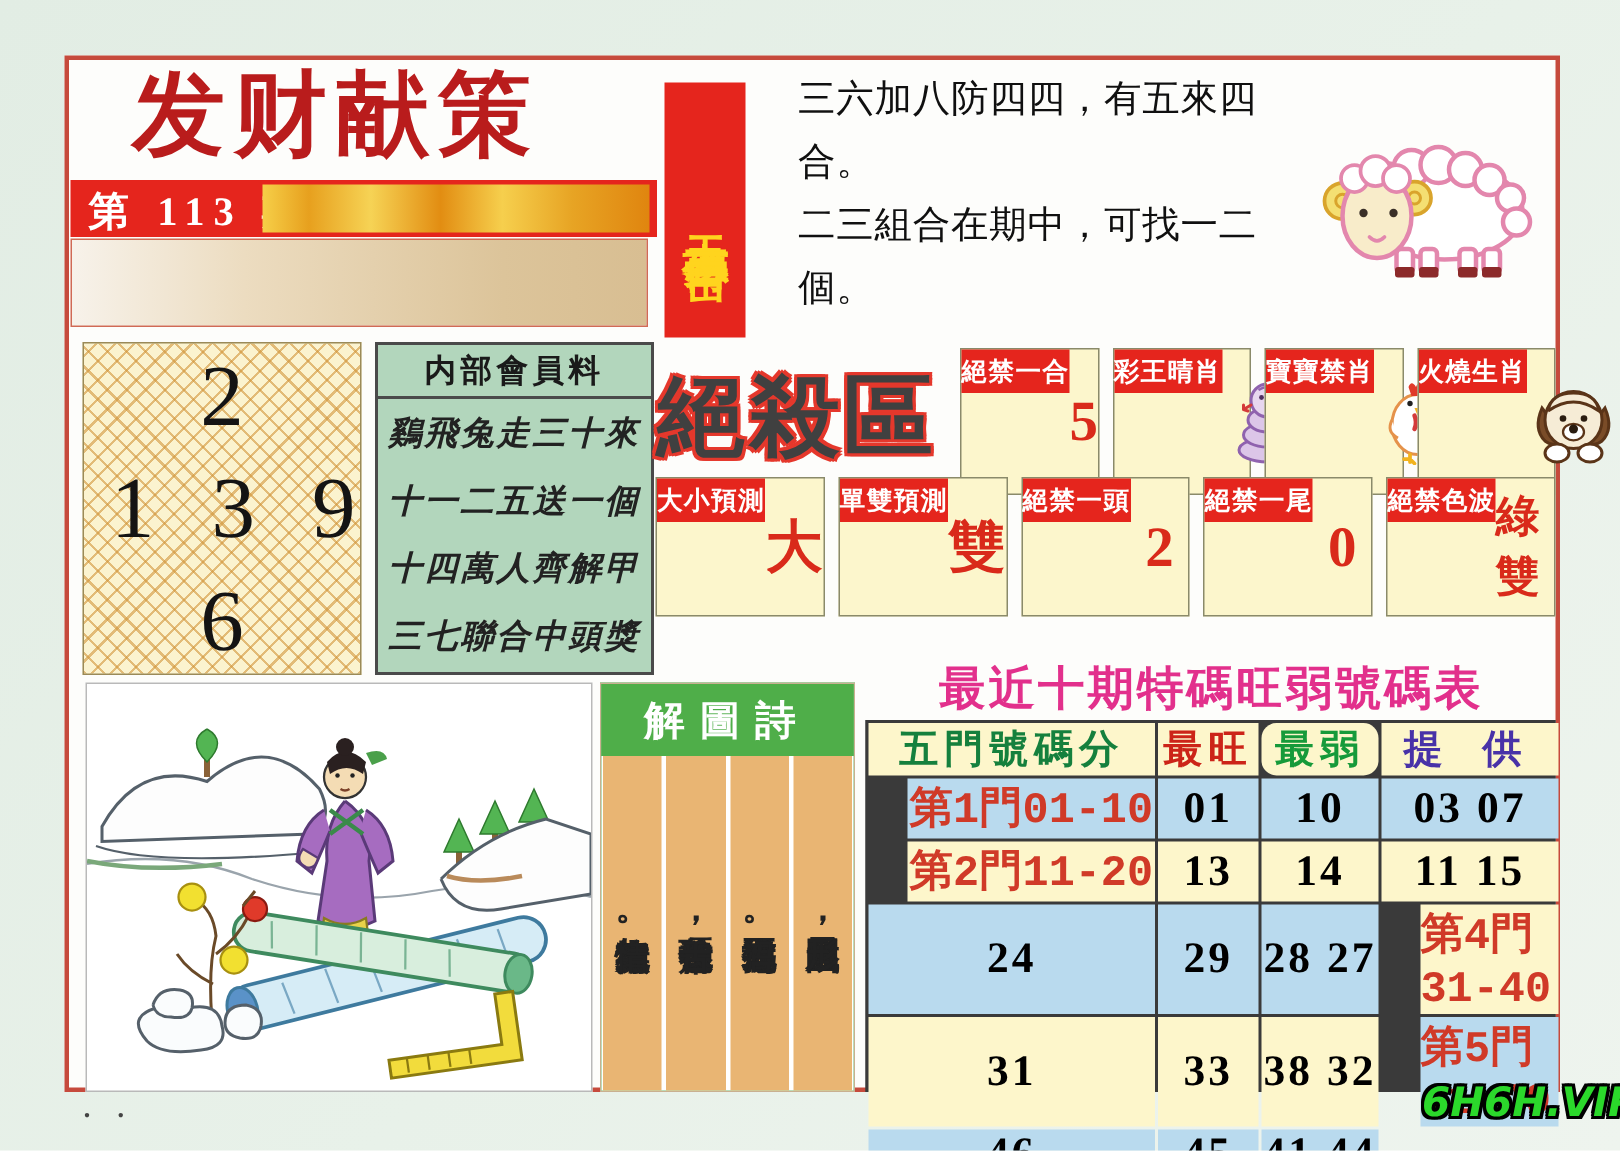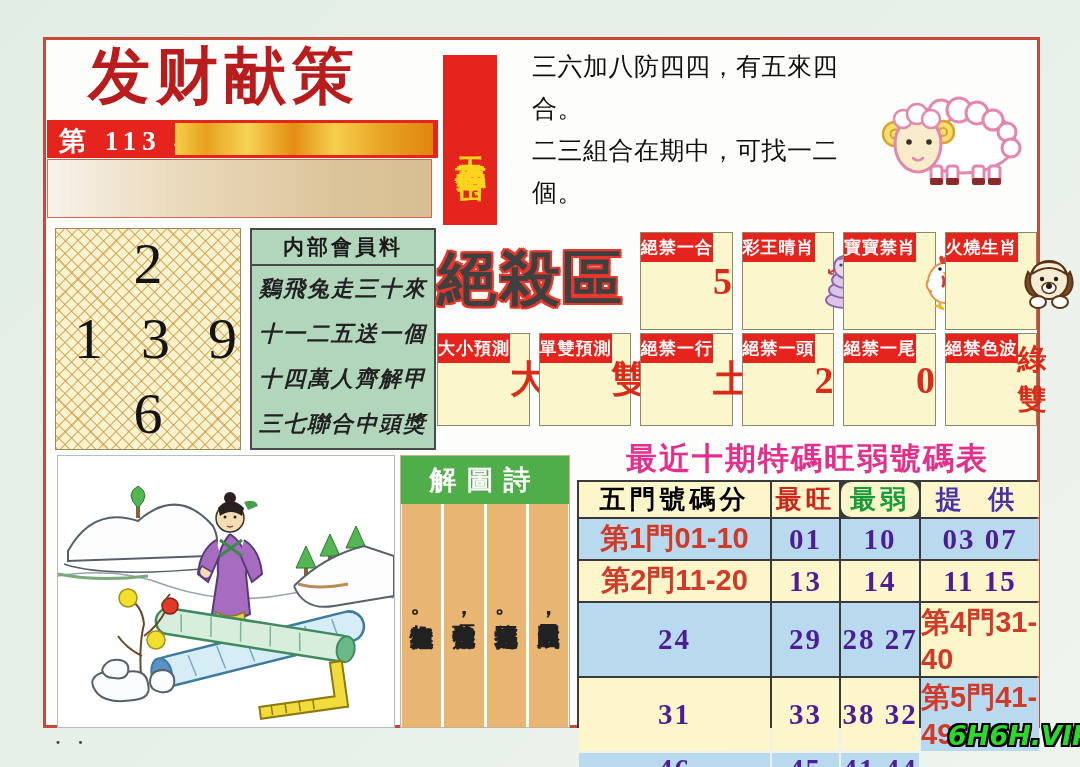--- a/index.html
+++ b/index.html
@@ -41,46 +41,46 @@
     color:#1a1a1a;border-bottom:2px solid #4a4a4a;letter-spacing:3px;}
   .member-line{height:45px;line-height:46px;text-align:center;font-size:22px;color:#222;
     font-style:italic;font-weight:600;letter-spacing:2px;}
   
   .kill-title{left:438px;top:232px;width:205px;font-family:"DejaVu Sans","Liberation Sans",sans-serif;
     font-weight:900;font-size:60px;line-height:92px;color:#404040;letter-spacing:2px;
     text-shadow:-2px 0 #e5382c,2px 0 #e5382c,0 -2px #e5382c,0 2px #e5382c,
                 -2px -2px #e5382c,2px 2px #e5382c,-2px 2px #e5382c,2px -2px #e5382c;}
   .cells-row{display:flex;gap:9px;}
   .cells-top{left:640px;top:232px;width:397px;height:98px;}
-  .cells-bottom{left:437px;top:333px;width:600px;height:93px;}
+  .cells-bottom{left:437px;top:318px;width:600px;height:93px;}
   .cell{flex:1;border:1px solid #8a8a6a;box-sizing:border-box;background:#fcf6cc;
     display:flex;}
   .cell-head{background:#e5251d;color:#fff;font-size:17px;font-weight:700;text-align:center;
     height:29px;line-height:29px;letter-spacing:1px;flex:none;}
   .cell-body{flex:1;display:flex;align-items:center;justify-content:center;
     color:#d92a1a;font-weight:700;font-size:38px;}
   .cell-body.small{font-size:29px;letter-spacing:1px;}
   .cell-body svg{display:block;}
   
   .hc-title{left:575px;top:438px;width:465px;text-align:center;
     font-family:"DejaVu Sans","Liberation Sans",sans-serif;font-weight:900;
     font-size:31px;color:#e2308c;letter-spacing:2px;}
   .hc-table{left:577px;top:480px;width:460px;height:248px;background:#3a3a3a;
     border:2px solid #3a3a3a;box-sizing:border-box;display:grid;
     grid-template-columns:191px 67px 78px 118px;grid-auto-rows:1fr;gap:2px;}
   .hc-cell{display:flex;align-items:center;justify-content:center;font-weight:700;}
   .hc-head{background:#fdf6cb;font-size:26px;letter-spacing:4px;}
-  .hc-head.gate-h{color:#000000;}
+  .hc-head.gate-h{color:#15803d;}
   .hc-head.hot-h{color:#cc2418;}
   .hc-head.cold-h{color:#169a3a;border-radius:10px;}
   .hc-head.prov-h{color:#4832a8;letter-spacing:10px;}
   .row-blue{background:#b9daee;}
   .row-cream{background:#fdf6cb;}
-  .gate-c{color:#d03a28;font-family:Liberation Sans, sans-serif;font-size:29px;}
-  .val-c{color:#4c1d95;font-size:29px;letter-spacing:2px;}
+  .gate-c{color:#d03a28;font-family:Liberation Mono, monospace;font-size:29px;margin-left:26px;}
+  .val-c{color:#000000;font-size:29px;letter-spacing:2px;}
   
   .pic-box{left:57px;top:455px;width:338px;height:273px;background:#ffffff;
     border:1px solid #b9b9b9;box-sizing:border-box;}
   
   .jie-box{left:400px;top:455px;width:170px;height:273px;border:1px solid #c9b090;box-sizing:border-box;background:#22c55e;}
   .jie-head{height:48px;line-height:48px;background:#4fae49;color:#fff;text-align:center;
     font-size:27px;font-weight:700;letter-spacing:10px;}
   .jie-cols{display:flex;flex-direction:row-reverse;gap:3px;height:223px;background:#fff;padding:0 1px;}
   .jie-col{flex:1;background:#e9b573;writing-mode:vertical-rl;text-orientation:upright;
     font-size:23px;font-weight:700;color:#222;text-align:center;line-height:39px;padding-top:6px;box-sizing:border-box;}
@@ -232,24 +232,20 @@
 <div class="abs cells-row cells-bottom">
   <div class="cell">
     <div class="cell-head">大小預測</div>
     <div class="cell-body">大</div>
   </div>
   <div class="cell">
     <div class="cell-head">單雙預測</div>
     <div class="cell-body">雙</div>
   </div>
   <div class="cell">
-    <div class="cell-head">絕禁一行</div>
-    <div class="cell-body">土</div>
-  </div>
-  <div class="cell">
     <div class="cell-head">絕禁一頭</div>
     <div class="cell-body">2</div>
   </div>
   <div class="cell">
     <div class="cell-head">絕禁一尾</div>
     <div class="cell-body">0</div>
   </div>
   <div class="cell">
     <div class="cell-head">絕禁色波</div>
     <div class="cell-body small">綠雙</div>

